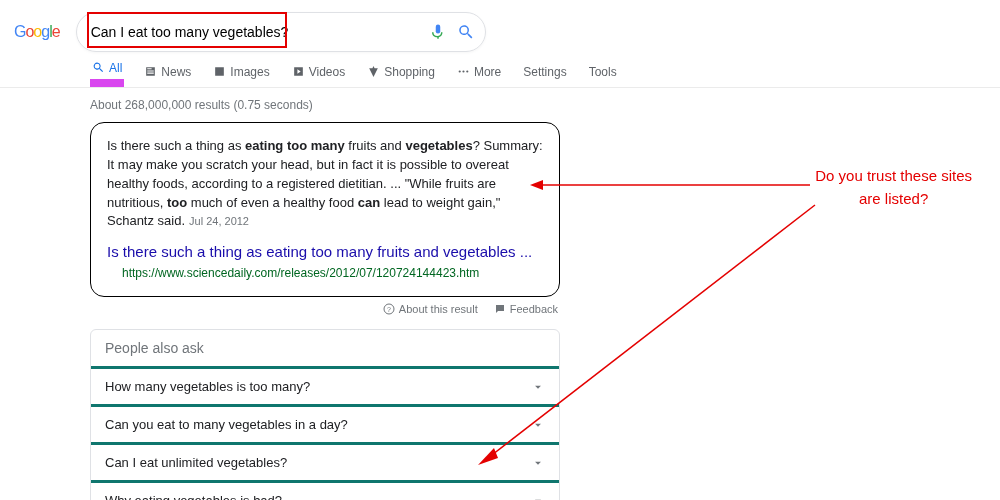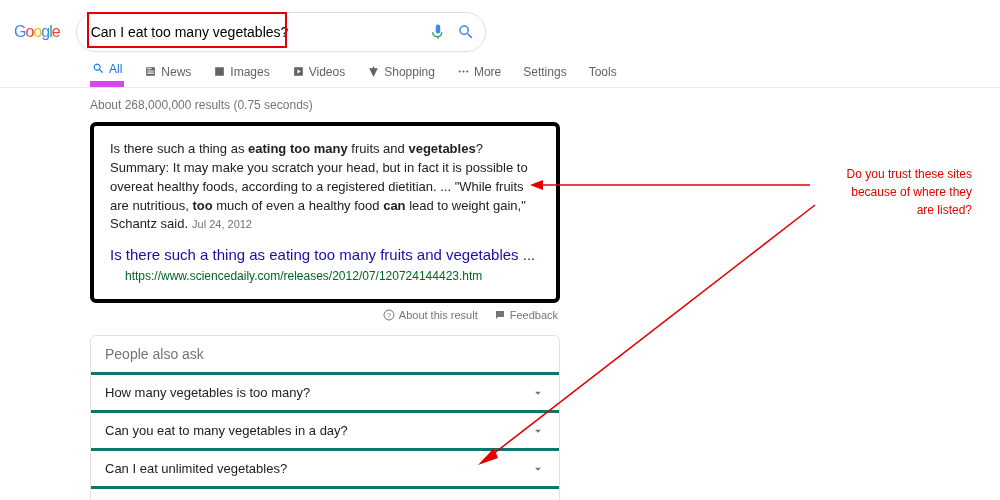--- a/index.html
+++ b/index.html
@@ -7,36 +7,36 @@
   .header { display: flex; align-items: center; padding: 12px 14px 4px; }
   .logo { font-size: 16px; font-weight: 500; letter-spacing: -1px; margin-right: 16px; }
   .logo span:nth-child(1){color:#4285F4}.logo span:nth-child(2){color:#EA4335}.logo span:nth-child(3){color:#FBBC05}.logo span:nth-child(4){color:#4285F4}.logo span:nth-child(5){color:#34A853}.logo span:nth-child(6){color:#EA4335}
   .search-bar { display:flex; align-items:center; border:1px solid #dfe1e5; border-radius:22px; height:40px; width:410px; padding:0 10px 0 14px; box-shadow:0 1px 3px rgba(0,0,0,0.04); }
   .search-input { border:none; outline:none; flex:1; font-size:14px; background:transparent; }
   .highlight-box { position:absolute; border:2px solid #e40000; left:87px; top:12px; width:200px; height:36px; pointer-events:none; }
   .mic { width:18px; height:18px; margin-right:10px; }
   .mag { width:18px; height:18px; color:#4285F4; }
   .tabs { display:flex; align-items:center; padding-left:90px; border-bottom:1px solid #ebebeb; gap:18px; height:32px; font-size:12px; color:#5f6368; }
   .tab { display:flex; align-items:center; gap:4px; padding:0 2px; height:100%; cursor:pointer; }
-  .tab.active { color:#1a73e8; border-bottom:6px solid #d946ef; }
+  .tab.active { color:#1a73e8; border-bottom:8px solid #d946ef; }
   .tab svg { width:13px; height:13px; }
   .tools { margin-left:auto; margin-right:420px; display:flex; gap:18px; }
   .content { padding-left:90px; width:560px; }
   .stats { color:#70757a; font-size:12px; margin:10px 0 10px; }
-  .featured { border:4px solid #000000; border-radius:6px; padding:14px 16px; font-size:13px; line-height:1.45; }
+  .featured { border:1px solid #000000; border-radius:14px; padding:14px 16px; font-size:13px; line-height:1.45; }
   .featured a.title { color:#1a0dab; font-size:15px; text-decoration:none; display:block; margin-top:10px; }
   .featured .url { color:#006621; font-size:12px; margin-top:2px;padding-left:15px; }
   .date-inline { color:#70757a; font-size:11px; margin-left:4px; }
   .below-featured { display:flex; justify-content:flex-end; gap:16px; color:#70757a; font-size:11px; margin:6px 2px 14px; align-items:flex-start; }
   .below-featured span { display:flex; align-items:center; gap:4px; }
   .paa { border:1px solid #dfe1e5; border-radius:6px; }
   .paa-header { color:#70757a; font-size:14px; padding:10px 14px; }
   .paa-item { border-top:3px solid #0f766e; padding:10px 14px; display:flex; justify-content:space-between; align-items:center; font-size:13px; cursor:pointer; }
   .chev { color:#70757a; }
-  .annotation { position:absolute; right:28px; top:165px; color:#e40000; font-size:12px; line-height:1.5; text-align:right; }
+  .annotation { position:absolute; right:28px; top:165px; color:#e40000; font-size:15px; line-height:1.5; text-align:center; }
   svg.arrow { position:absolute; pointer-events:none; }
   .tri { fill:#e40000; }
 </style>
 </head>
 <body>
 
 <div class="header">
   <div class="logo">
     <span>G</span><span>o</span><span>o</span><span>g</span><span>l</span><span>e</span>
   </div>
@@ -151,21 +151,20 @@
         <svg class="chev" width="14" height="14" viewBox="0 0 24 24">
           <path fill="currentColor" d="M7 10l5 5 5-5z"></path>
         </svg>
       </div>
   </div>
 
 </div>
 
 <div class="annotation">
   <div>Do you trust these sites</div>
-  <div>because of where they</div>
   <div>are listed?</div>
 </div>
 
 <svg class="arrow" style="left:525px; top:175px;" width="290" height="20">
     <line x1="285" y1="10" x2="15" y2="10" stroke="#e40000" stroke-width="1.5"></line>
     <polygon class="tri" points="5,10 18,5 18,15"></polygon>
   </svg>
 <svg class="arrow" style="left:470px; top:200px;" width="350" height="270">
     <line x1="345" y1="5" x2="18" y2="258" stroke="#e40000" stroke-width="1.5"></line>
     <polygon class="tri" points="8,265 24,248 28,258"></polygon>

